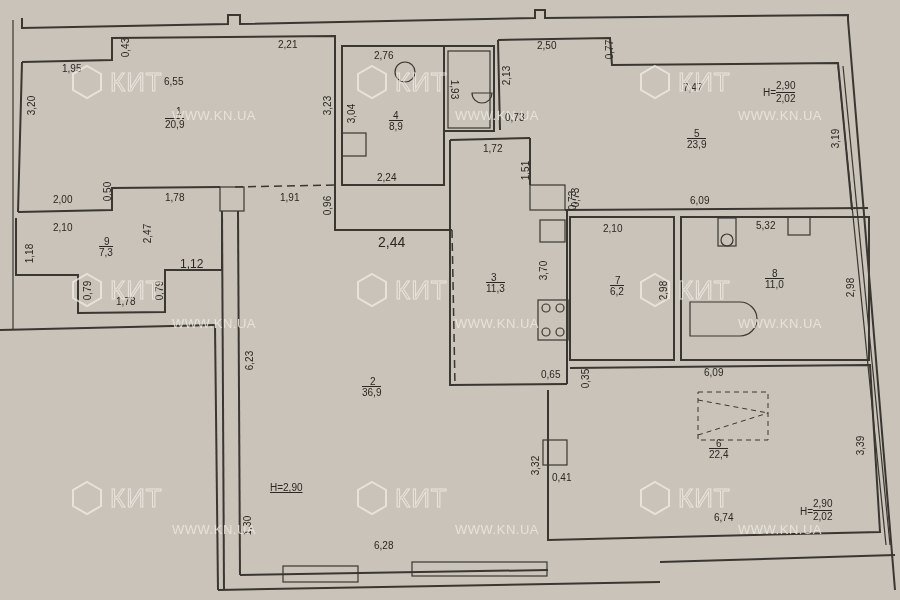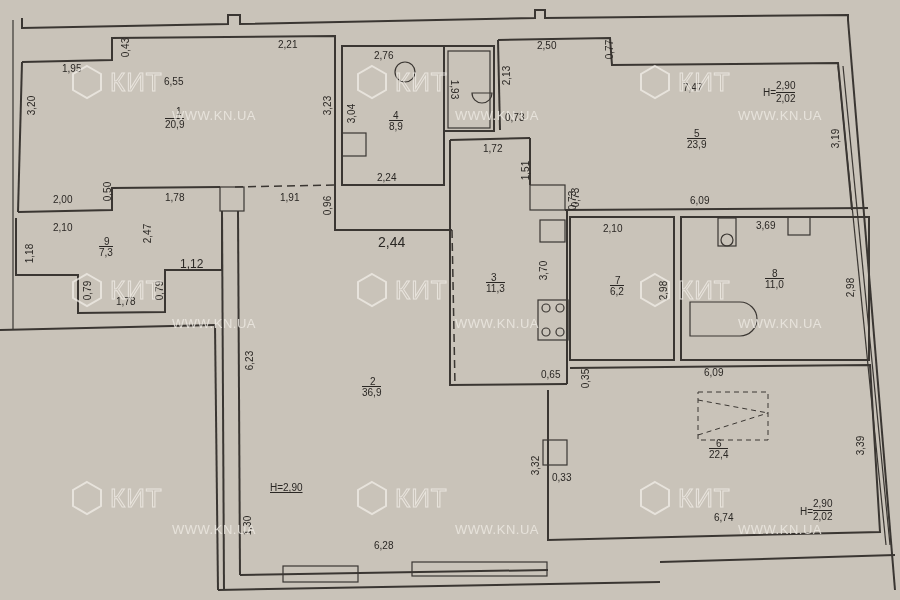--- a/index.html
+++ b/index.html
@@ -173,28 +173,28 @@
   <span class="lbl" style="position:absolute;left:687px;top:138px;font-size:10px;color:#2a2724;border-top:1px solid #2a2724">23,9</span>
   <span class="lbl" style="position:absolute;left:826px;top:133px;font-size:10px;color:#2a2724;transform:rotate(-90deg)">3,19</span>
   <span class="lbl" style="position:absolute;left:690px;top:195px;font-size:10px;color:#2a2724">6,09</span>
   <span class="lbl" style="position:absolute;left:563px;top:195px;font-size:10px;color:#2a2724;transform:rotate(-90deg)">0,73</span>
 
   <span class="lbl" style="position:absolute;left:603px;top:223px;font-size:10px;color:#2a2724">2,10</span>
   <span class="lbl" style="position:absolute;left:615px;top:275px;font-size:10px;color:#2a2724">7</span>
   <span class="lbl" style="position:absolute;left:610px;top:285px;font-size:10px;color:#2a2724;border-top:1px solid #2a2724">6,2</span>
   <span class="lbl" style="position:absolute;left:654px;top:285px;font-size:10px;color:#2a2724;transform:rotate(-90deg)">2,98</span>
 
-  <span class="lbl" style="position:absolute;left:756px;top:220px;font-size:10px;color:#2a2724">3,69</span>
+  <span class="lbl" style="position:absolute;left:756px;top:220px;font-size:10px;color:#2a2724">5,32</span>
   <span class="lbl" style="position:absolute;left:772px;top:268px;font-size:10px;color:#2a2724">8</span>
   <span class="lbl" style="position:absolute;left:765px;top:278px;font-size:10px;color:#2a2724;border-top:1px solid #2a2724">11,0</span>
   <span class="lbl" style="position:absolute;left:841px;top:282px;font-size:10px;color:#2a2724;transform:rotate(-90deg)">2,98</span>
 
   <span class="lbl" style="position:absolute;left:704px;top:367px;font-size:10px;color:#2a2724">6,09</span>
   <span class="lbl" style="position:absolute;left:576px;top:373px;font-size:10px;color:#2a2724;transform:rotate(-90deg)">0,35</span>
-  <span class="lbl" style="position:absolute;left:552px;top:472px;font-size:10px;color:#2a2724">0,33</span>
+  <span class="lbl" style="position:absolute;left:552px;top:472px;font-size:10px;color:#2a2724">0,41</span>
   <span class="lbl" style="position:absolute;left:716px;top:438px;font-size:10px;color:#2a2724">6</span>
   <span class="lbl" style="position:absolute;left:709px;top:448px;font-size:10px;color:#2a2724;border-top:1px solid #2a2724">22,4</span>
   <span class="lbl" style="position:absolute;left:851px;top:440px;font-size:10px;color:#2a2724;transform:rotate(-90deg)">3,39</span>
   <span class="lbl" style="position:absolute;left:714px;top:512px;font-size:10px;color:#2a2724">6,74</span>
   <span class="lbl" style="position:absolute;left:800px;top:506px;font-size:10px;color:#2a2724">H=</span>
   <span class="lbl" style="position:absolute;left:813px;top:498px;font-size:10px;color:#2a2724">2,90</span>
   <span class="lbl" style="position:absolute;left:813px;top:510px;font-size:10px;color:#2a2724;border-top:1px solid #2a2724">2,02</span>
 </div>
 
 <div>

